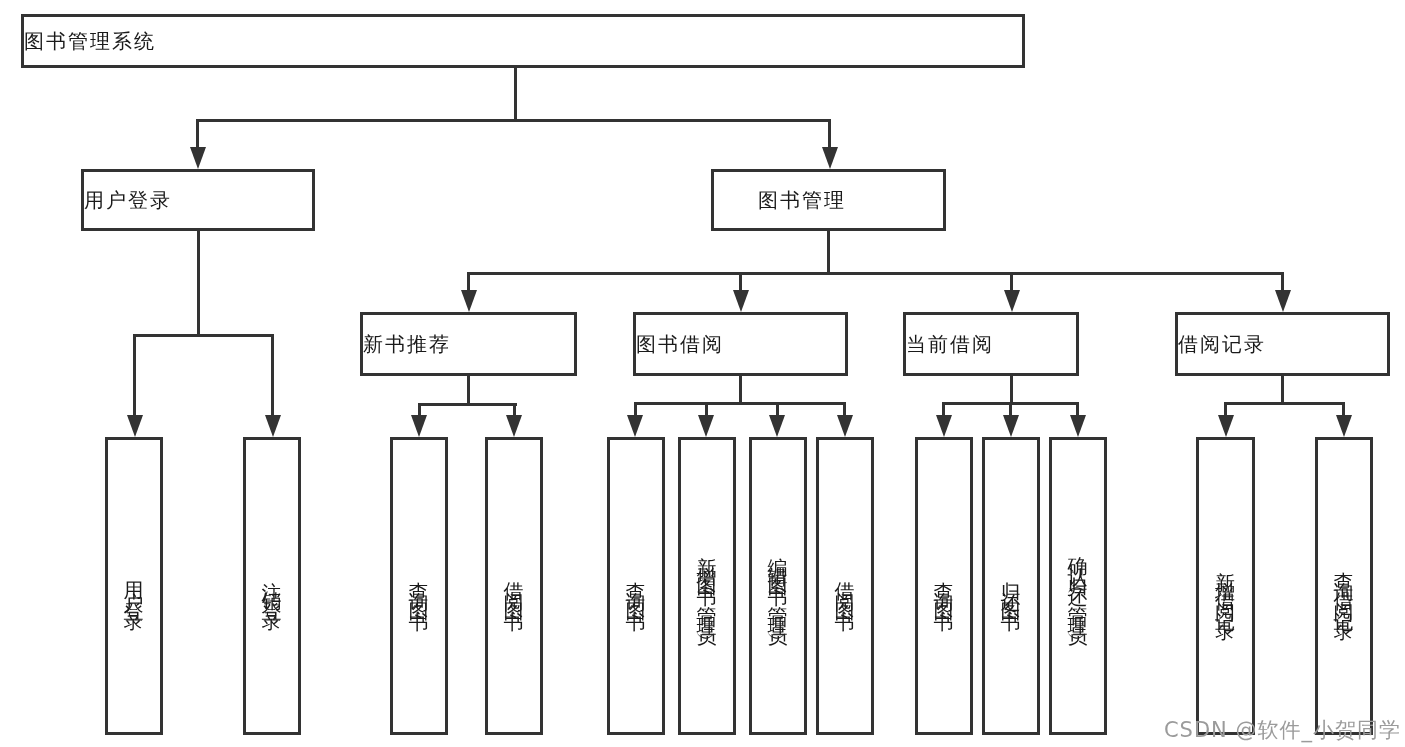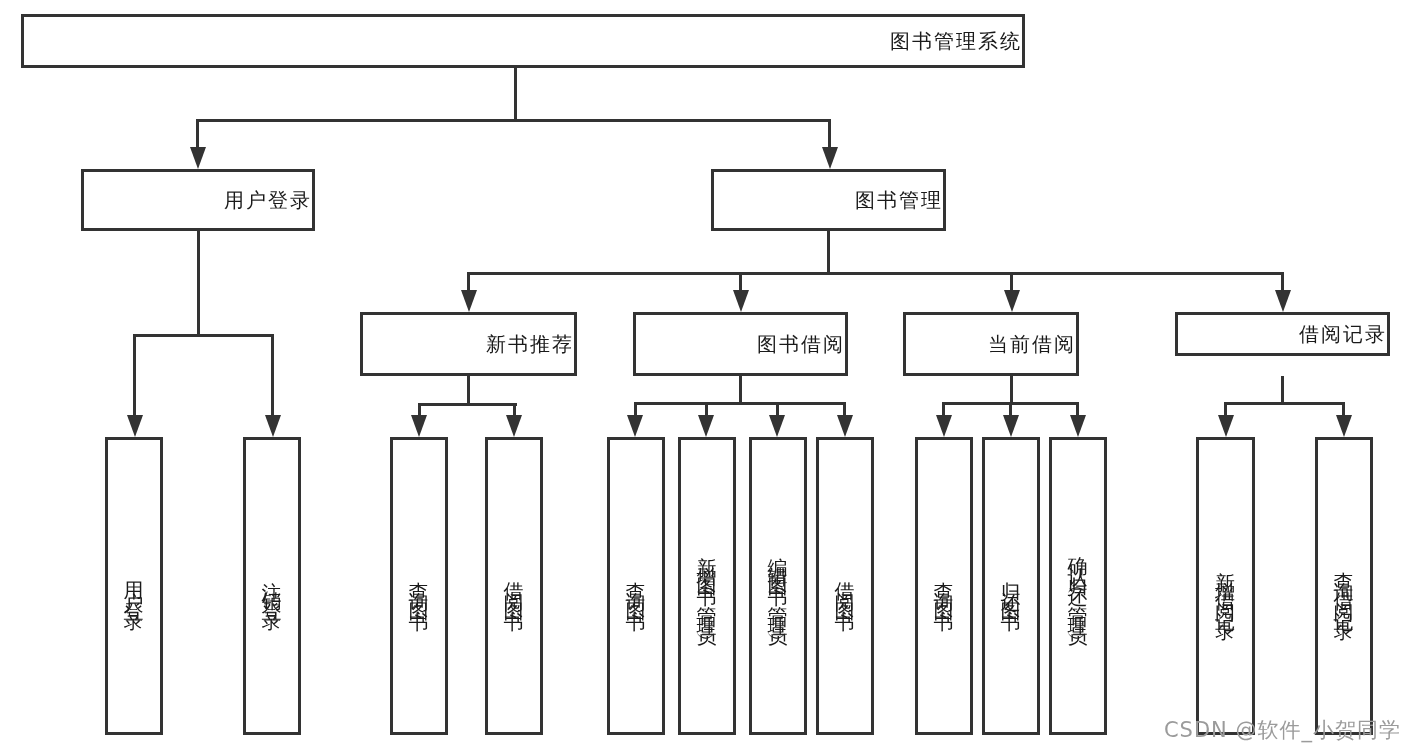--- a/index.html
+++ b/index.html
@@ -11,21 +11,21 @@
     --bg:#ffffff;
   }
   html,body{margin:0;padding:0;background:var(--bg);}
   #canvas{
     position:relative;width:1405px;height:747px;background:var(--bg);
     font-family:"DejaVu Sans","Liberation Sans",sans-serif;
     overflow:hidden;
   }
   .hbox{
     position:absolute;background:var(--fill);border:3px solid var(--border);
-    display:flex;align-items:center;justify-content:flex-end;
+    display:flex;align-items:center;justify-content:flex-start;
     font-size:20px;color:var(--text);letter-spacing:2px;box-sizing:border-box;
     white-space:nowrap;
   }
   .vbox{
     position:absolute;background:var(--fill);border:3px solid var(--border);
     display:flex;align-items:center;justify-content:center;
     font-size:20px;color:var(--text);box-sizing:border-box;
   }
   .vbox .vtxt{
     writing-mode:vertical-rl;text-orientation:mixed;
@@ -47,34 +47,34 @@
 
 <div id="canvas">
 
   <div class="hbox" style="left:21px;top:14px;width:1004px;height:54px;">
     <span>图书管理系统</span>
   </div>
 
   <div class="hbox" style="left:81px;top:169px;width:234px;height:62px;">
     <span>用户登录</span>
   </div>
-  <div class="hbox" style="left:711px;top:169px;width:235px;height:62px;">
+  <div class="hbox" style="left:711px;top:169px;width:235px;height:62px;padding-left:44px;">
     <span>图书管理</span>
   </div>
 
   <div class="hbox" style="left:633px;top:312px;width:215px;height:64px;">
     <span>图书借阅</span>
   </div>
   <div class="hbox" style="left:360px;top:312px;width:217px;height:64px;">
     <span>新书推荐</span>
   </div>
   <div class="hbox" style="left:903px;top:312px;width:176px;height:64px;">
     <span>当前借阅</span>
   </div>
-  <div class="hbox" style="left:1175px;top:312px;width:215px;height:44px;">
+  <div class="hbox" style="left:1175px;top:312px;width:215px;height:64px;">
     <span>借阅记录</span>
   </div>
 
   <div class="vbox" style="left:105px;top:437px;width:58px;height:298px;">
     <span class="vtxt">用户登录</span>
   </div>
   <div class="vbox" style="left:243px;top:437px;width:58px;height:298px;">
     <span class="vtxt">注销登录</span>
   </div>
   <div class="vbox" style="left:390px;top:437px;width:58px;height:298px;">

